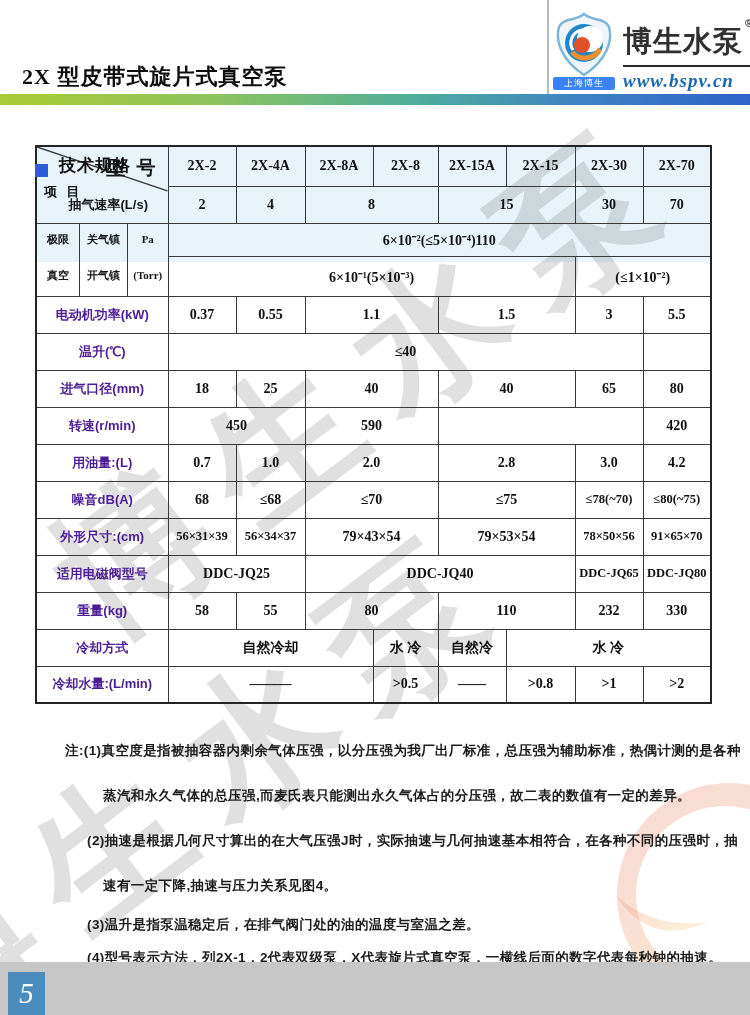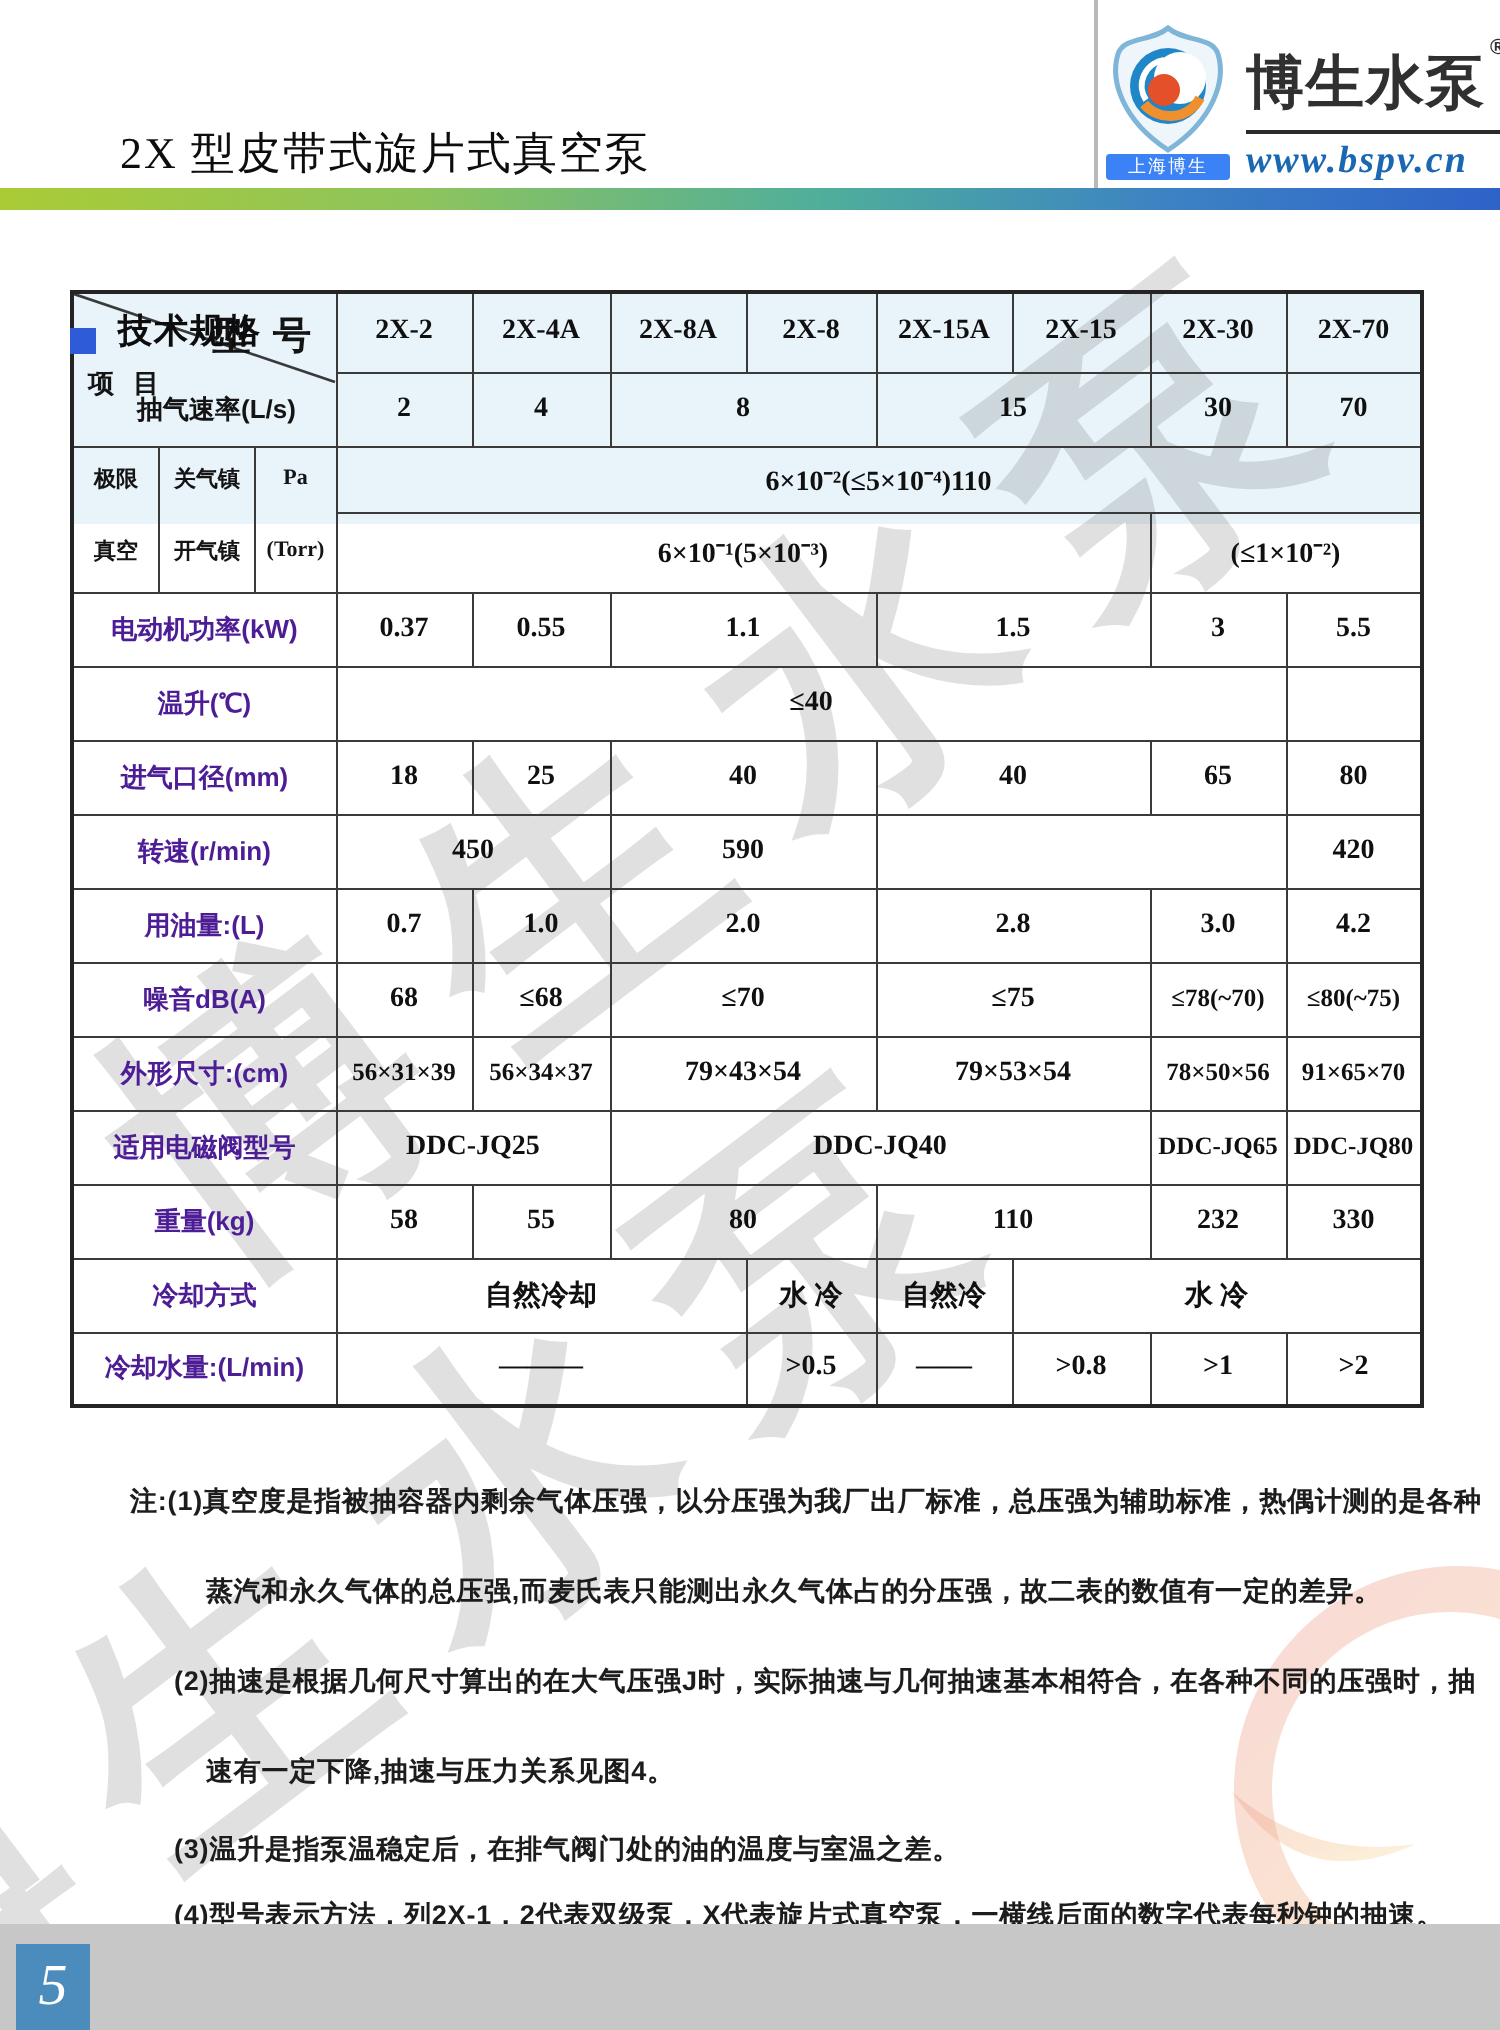--- a/index.html
+++ b/index.html
@@ -1,21 +1,21 @@
 <!DOCTYPE html>
 <html><head>
 <meta charset="utf-8">
 <style>
   html,body{margin:0;padding:0;background:#e9e9e9;}
   .page{position:relative;width:750px;height:1015px;background:#ffffff;overflow:hidden;
         font-family:"Liberation Sans",sans-serif;color:#141414;}
 
   
-  .title{position:absolute;left:22px;top:62px;font-size:22px;font-weight:normal;
-         letter-spacing:1px;font-family:"Liberation Serif",sans-serif;color:#0d0d0d;z-index:3;margin-left:38px;}
+  .title{position:absolute;left:22px;top:62px;font-size:22px;font-weight:bold;
+         letter-spacing:1px;font-family:"Liberation Serif",sans-serif;color:#0d0d0d;z-index:3;}
   .head-divider{position:absolute;left:547px;top:0;width:2px;height:94px;background:#b9b9b9;z-index:3;}
   .grad-bar{position:absolute;left:0;top:94px;width:750px;height:11px;z-index:3;
             background:linear-gradient(90deg,#aacb35 0%,#8ec45c 28%,#4fae9b 55%,#3c82c4 78%,#2f62c8 100%);}
   .section{position:absolute;left:35px;top:117px;display:flex;align-items:flex-end;gap:11px;z-index:3;margin-top:37px;}
   .section .sq{width:13px;height:13px;background:#2e5bd7;}
   .section .txt{font-size:17px;font-weight:bold;color:#0d0d0d;letter-spacing:1px;}
 
   
   .logo{position:absolute;left:552px;top:12px;width:194px;height:82px;display:flex;gap:7px;z-index:3;}
   .shield-wrap{position:relative;width:64px;height:82px;}

